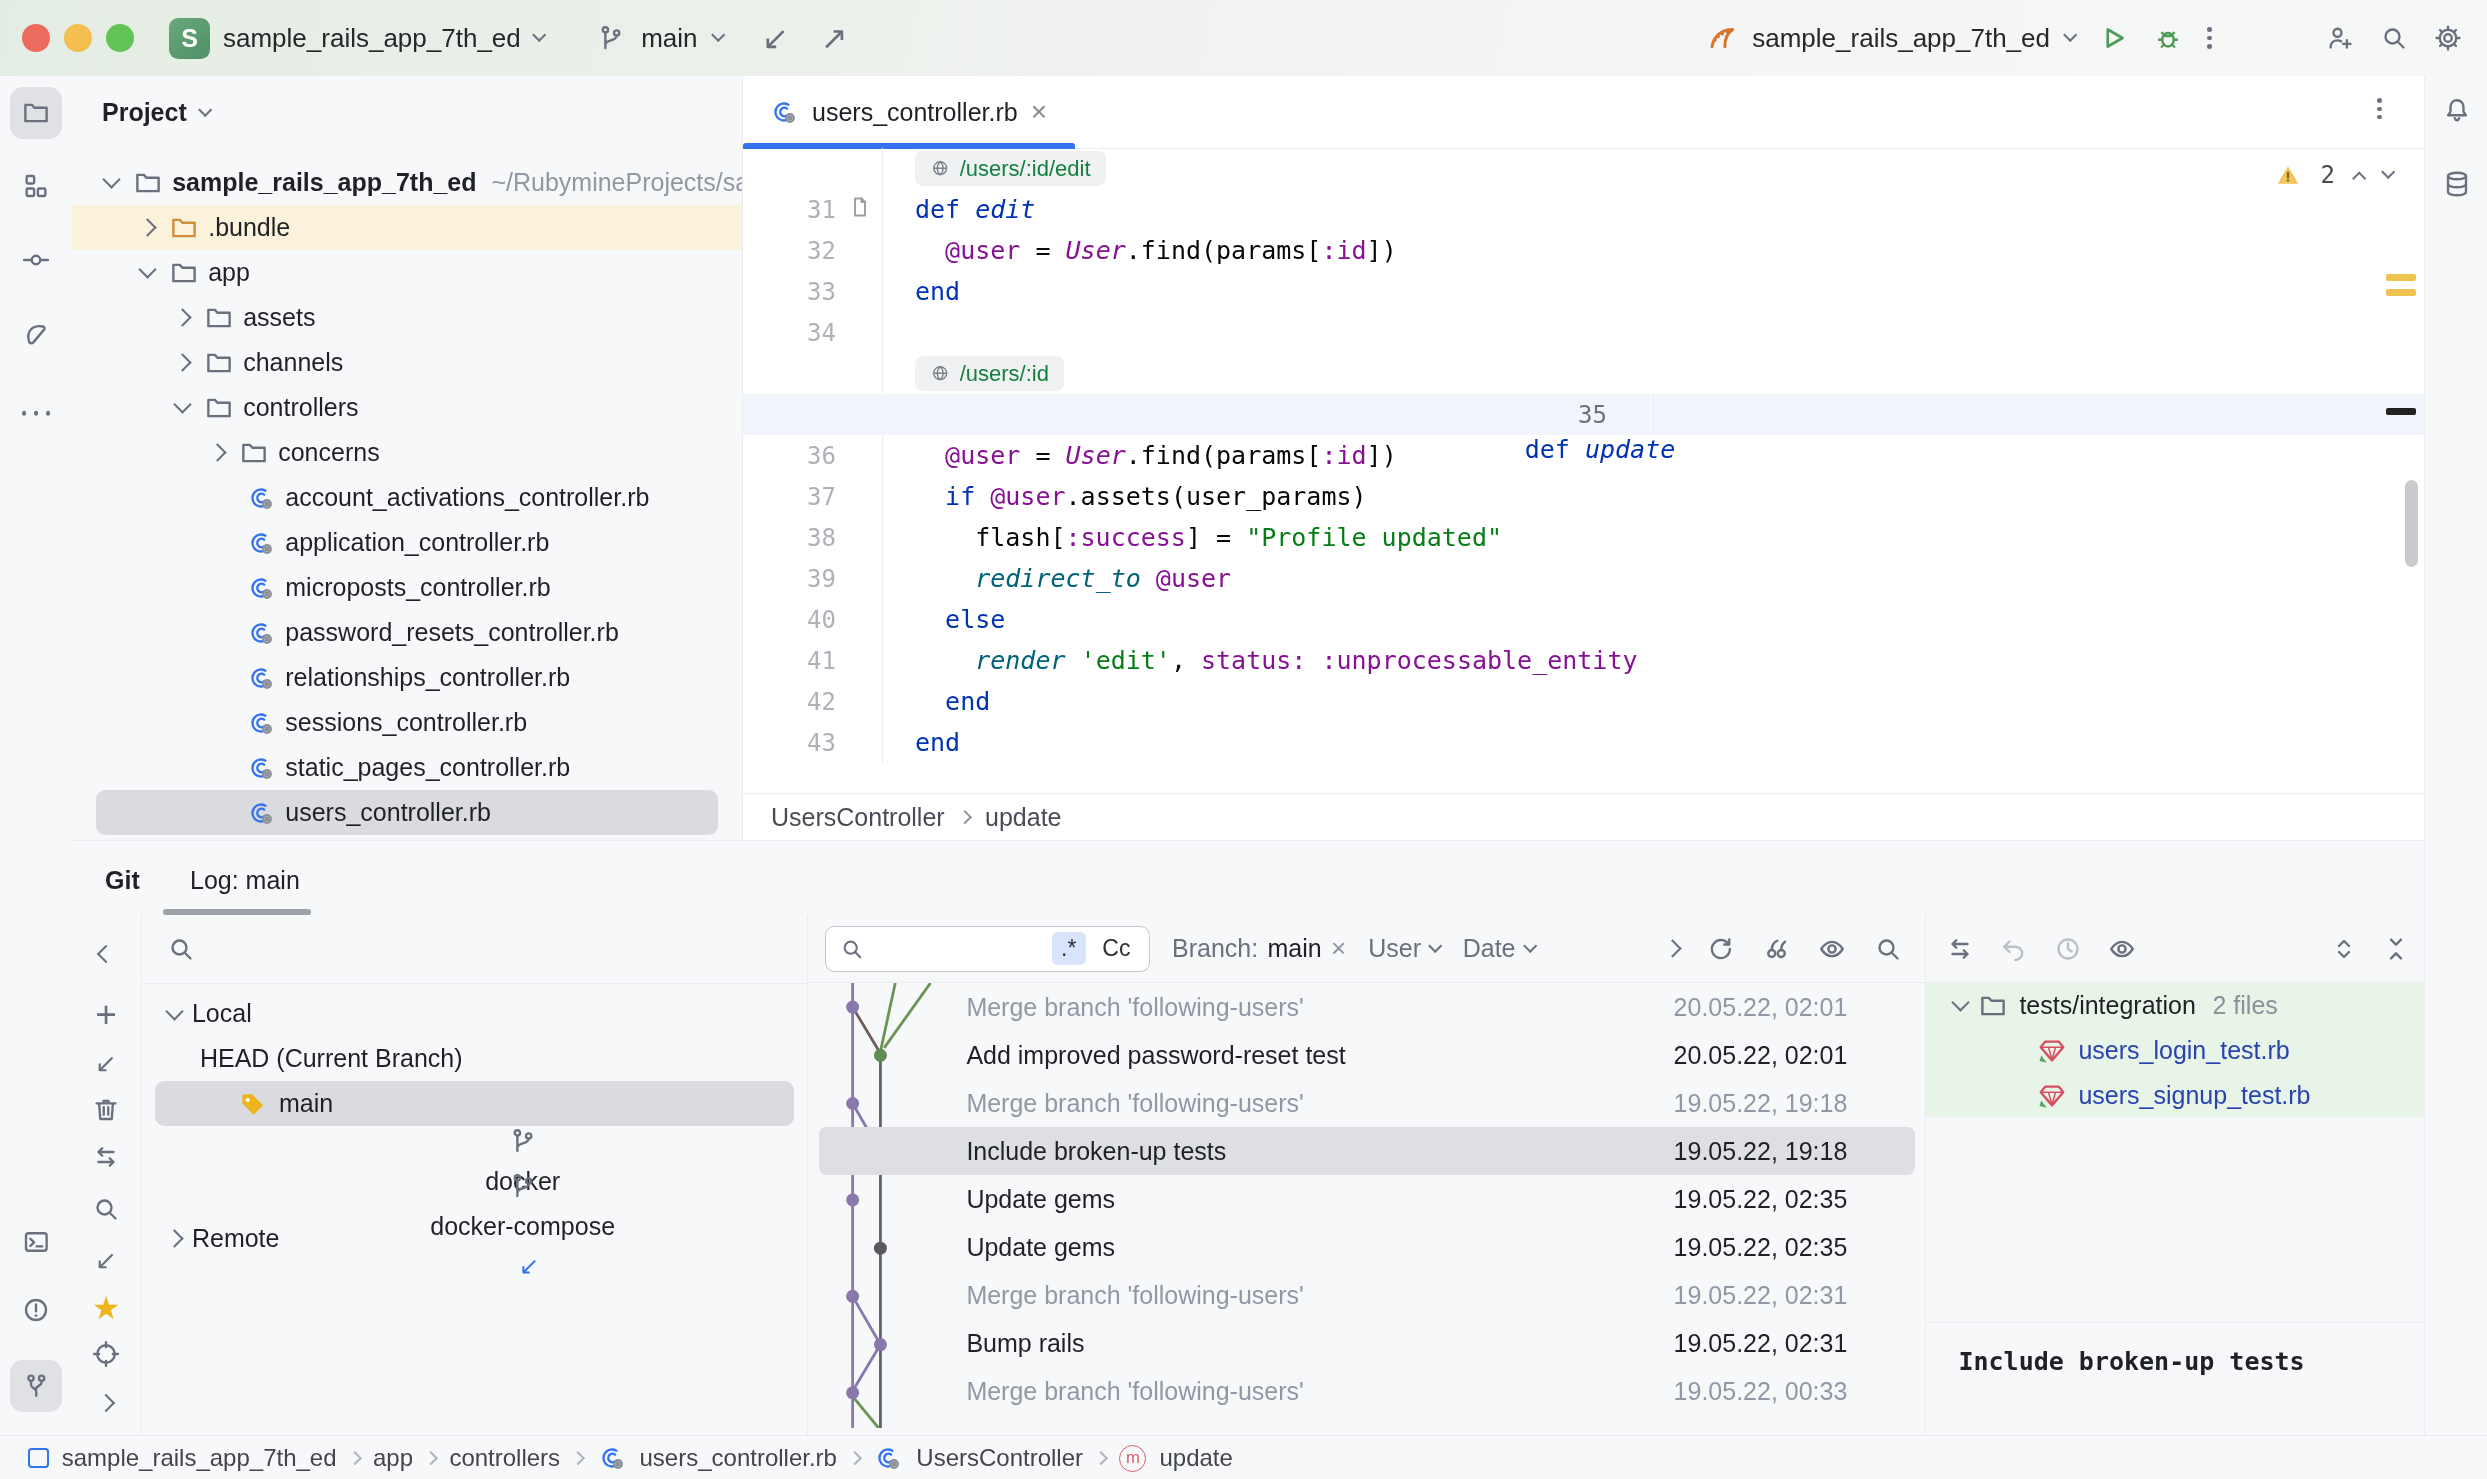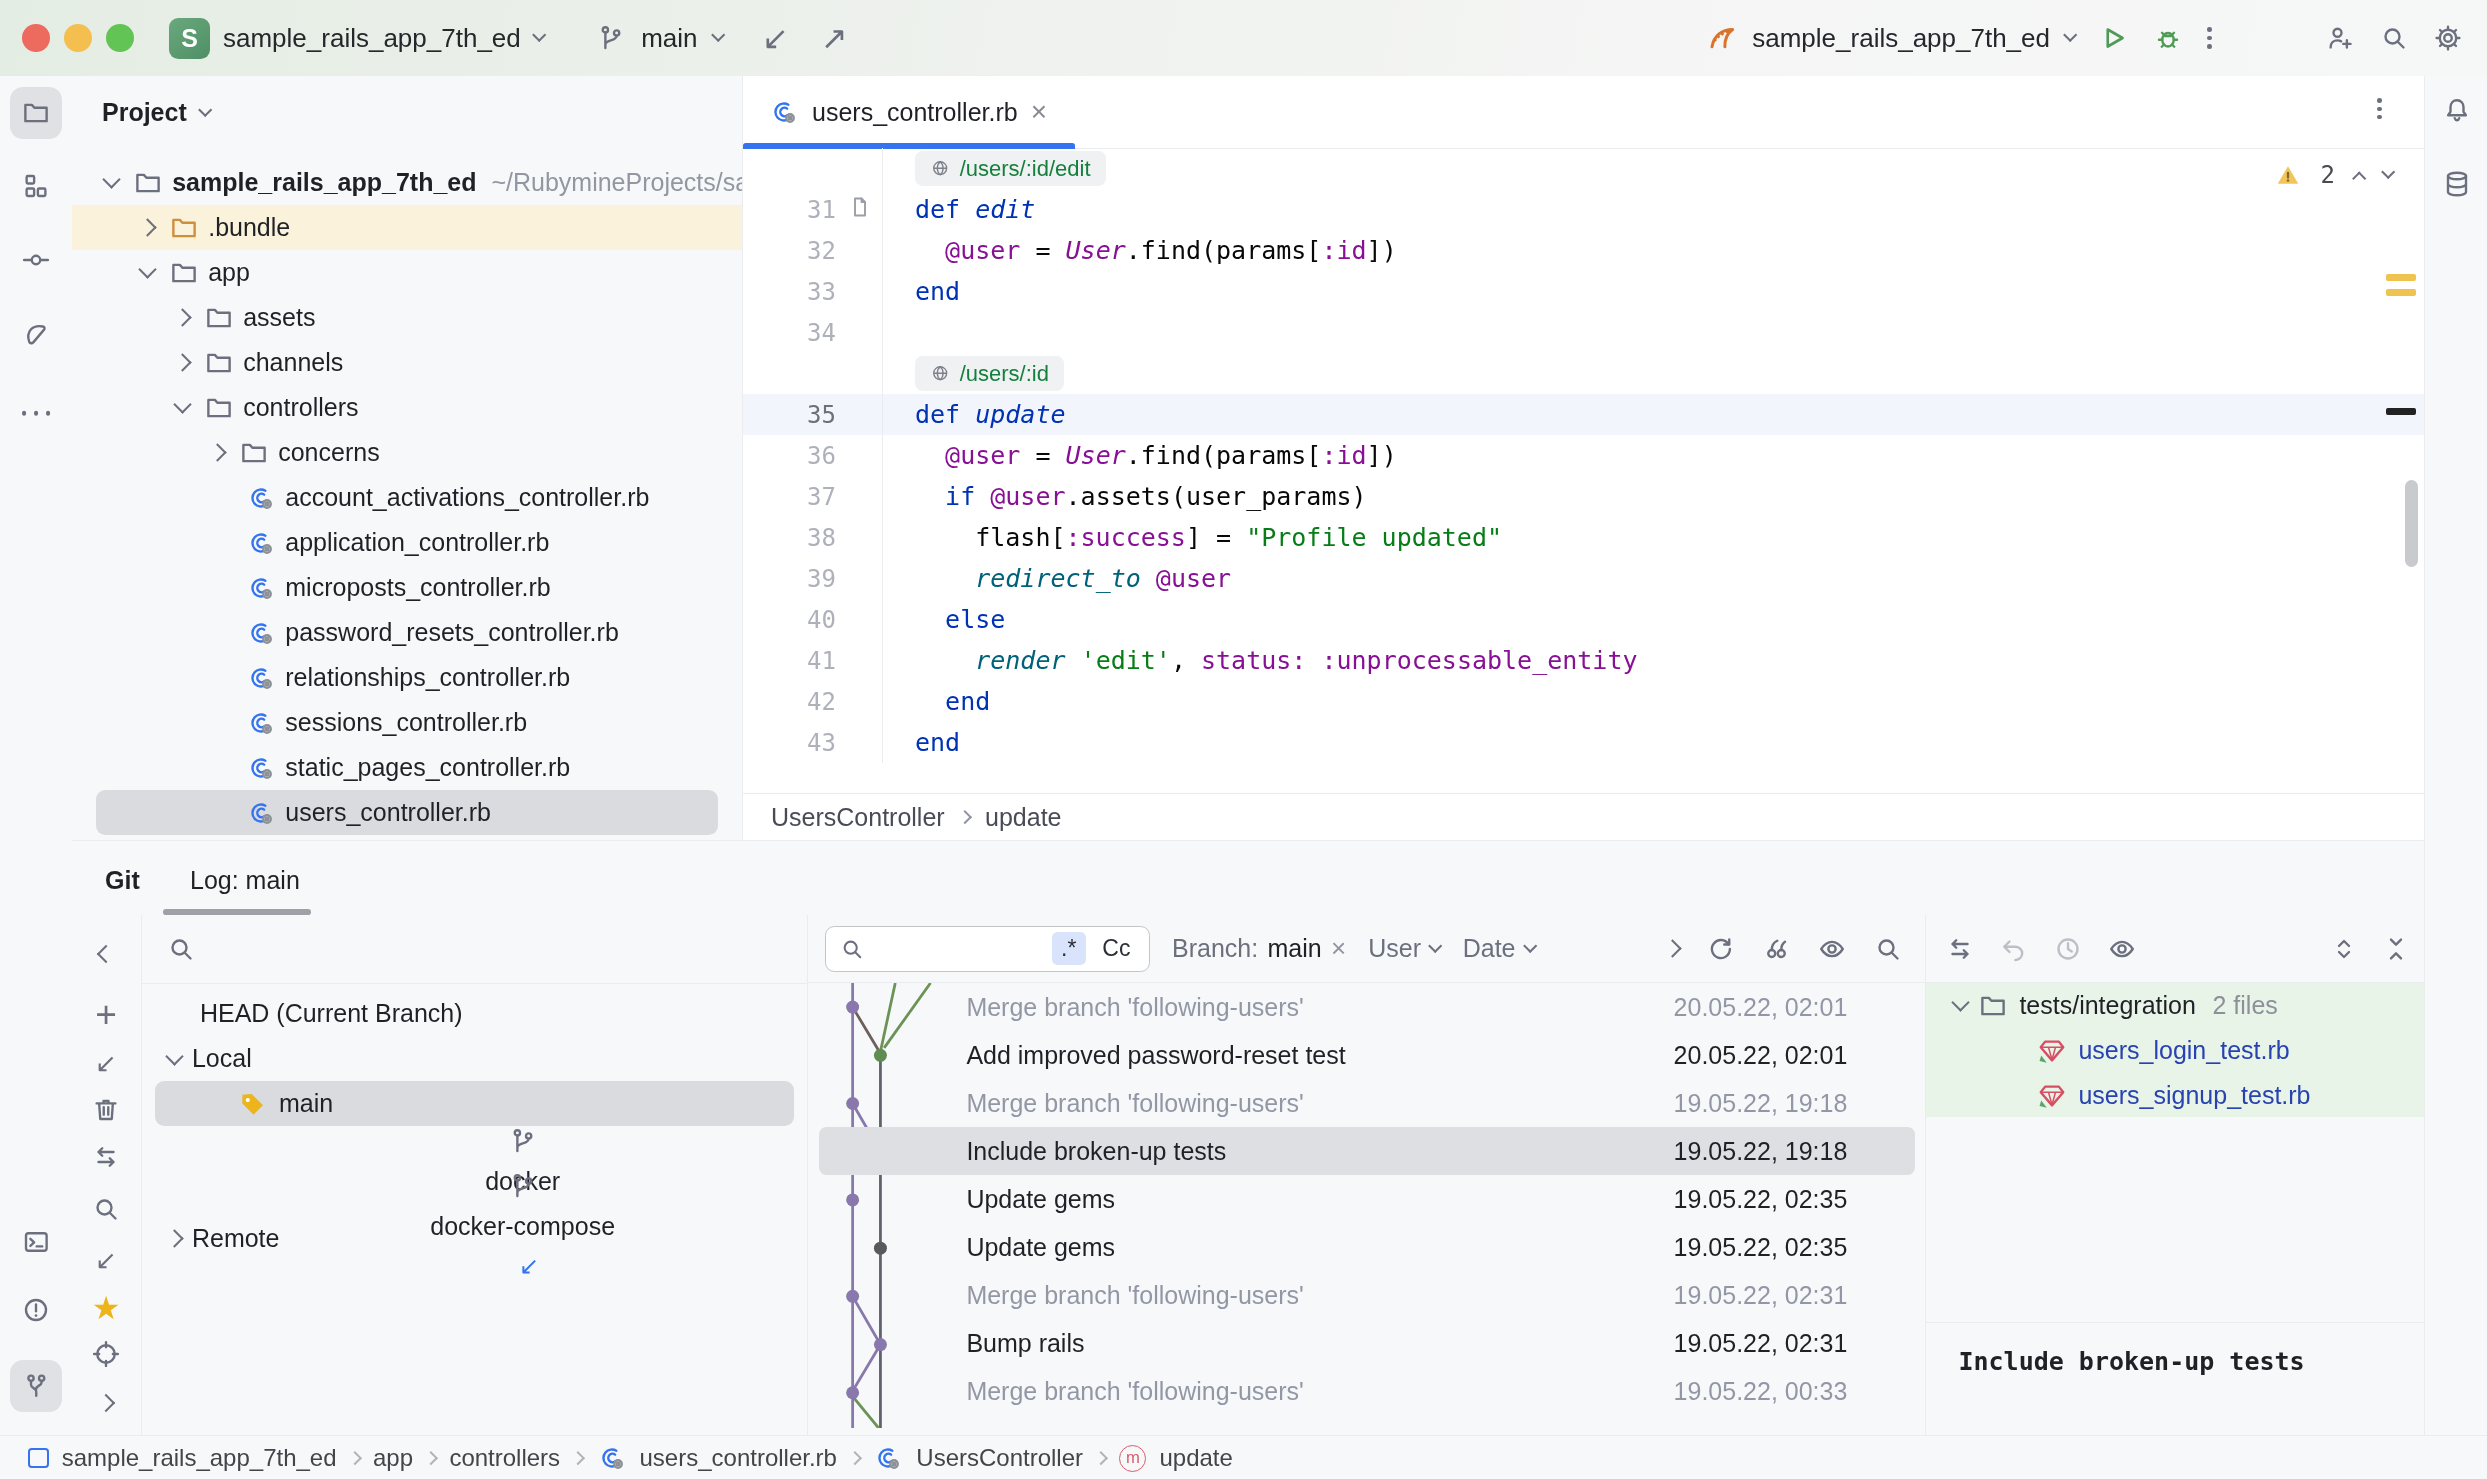--- a/index.html
+++ b/index.html
@@ -58,21 +58,21 @@
   .etab{position:relative;height:72px;display:flex;align-items:center;gap:13px;padding:0 28px 0 26px;}
   .etab:after{content:"";position:absolute;left:0;right:0;bottom:-0.9px;height:5.6px;background:#3574f0;border-radius:2.8px 2.8px 0 0;}
   .tab-close{color:#878b93;font-size:28px;line-height:1;}
   .tab-opts{position:absolute;right:43px;top:18.6px;}
   .codearea{position:absolute;left:0;top:72px;width:1682px;bottom:47px;overflow:hidden;}
   .cl{height:41px;display:flex;align-items:center;font-size:25px;}
   .cl .gut{width:139px;height:100%;flex:0 0 auto;position:relative;border-right:0.9px solid #ebecf0;}
   .lnum{position:absolute;right:46px;top:50%;transform:translateY(-50%);color:#aeb1b9;font-family:"DejaVu Sans Mono",monospace;font-size:24px;}
   .gutmark{position:absolute;right:11px;top:50%;transform:translateY(-50%);}
   .cl .src{font-family:"DejaVu Sans Mono",monospace;white-space:pre;padding-left:32px;}
-  .cl.hl{background:#f2f5fc;} .cl.hl .lnum{color:#6e7178;}
+  .cl.hl{background:#f2f5fc;flex-direction:column;} .cl.hl .lnum{color:#6e7178;}
   .tk-kw{color:#0033b3;} .tk-fn{color:#0033b3;font-style:italic;} .tk-iv{color:#871094;}
   .tk-cn{color:#871094;font-style:italic;} .tk-sy{color:#871094;} .tk-st{color:#067d17;}
   .tk-pl{color:#080808;} .tk-rm{color:#00627a;font-style:italic;}
   .route-chip{display:inline-flex;align-items:center;gap:9.3px;background:#f0f1f3;border-radius:7.4px;
     padding:4.6px 15px;margin-left:32px;color:#15803d;font-size:22px;font-family:"Liberation Sans",sans-serif;}
   .route-chip svg{width:20.4px;height:20.4px;} .route-chip svg *{stroke:#7d818b;stroke-width:1.6;fill:none;}
   .inspections{position:absolute;top:13px;right:32px;display:flex;align-items:center;gap:18.6px;}
   .insp-count{color:#494b52;font-size:24px;}
   .stripe{position:absolute;right:9.3px;width:30px;border-radius:1.9px;}
   .scrollthumb{position:absolute;right:7.4px;top:332px;width:13px;height:87px;background:#c8cacd;border-radius:6.5px;}
@@ -573,26 +573,26 @@
       </div>
 
       <div class="branches">
         <div class="br-search">
           <svg class="ic" viewBox="0 0 24 24">
               <circle cx="10.8" cy="10.8" r="5.6"></circle>
               <path d="M15 15l4.6 4.6"></path>
             </svg>
         </div>
         <div style="height:7.4px;"></div>
-        <div class="brow br-head">
-          <span class="lbl">HEAD (Current Branch)</span>
-        </div>
         <div class="brow br-group">
           <span class="chv down"></span>
           <span class="lbl">Local</span>
+        </div>
+        <div class="brow br-head">
+          <span class="lbl">HEAD (Current Branch)</span>
         </div>
         <div class="brow selected">
           <svg class="ic" viewBox="0 0 24 24">
               <path d="M3.5 4.5v7l9 9 7.5-7.5-9-9z" style="fill:#edb41c;stroke:none"></path>
               <circle cx="7.8" cy="8.8" r="1.7" style="fill:#fff;stroke:none"></circle>
             </svg>
           <span class="lbl">main</span>
         </div>
         <div class="brow br-item">
           <svg class="ic" viewBox="0 0 24 24">

